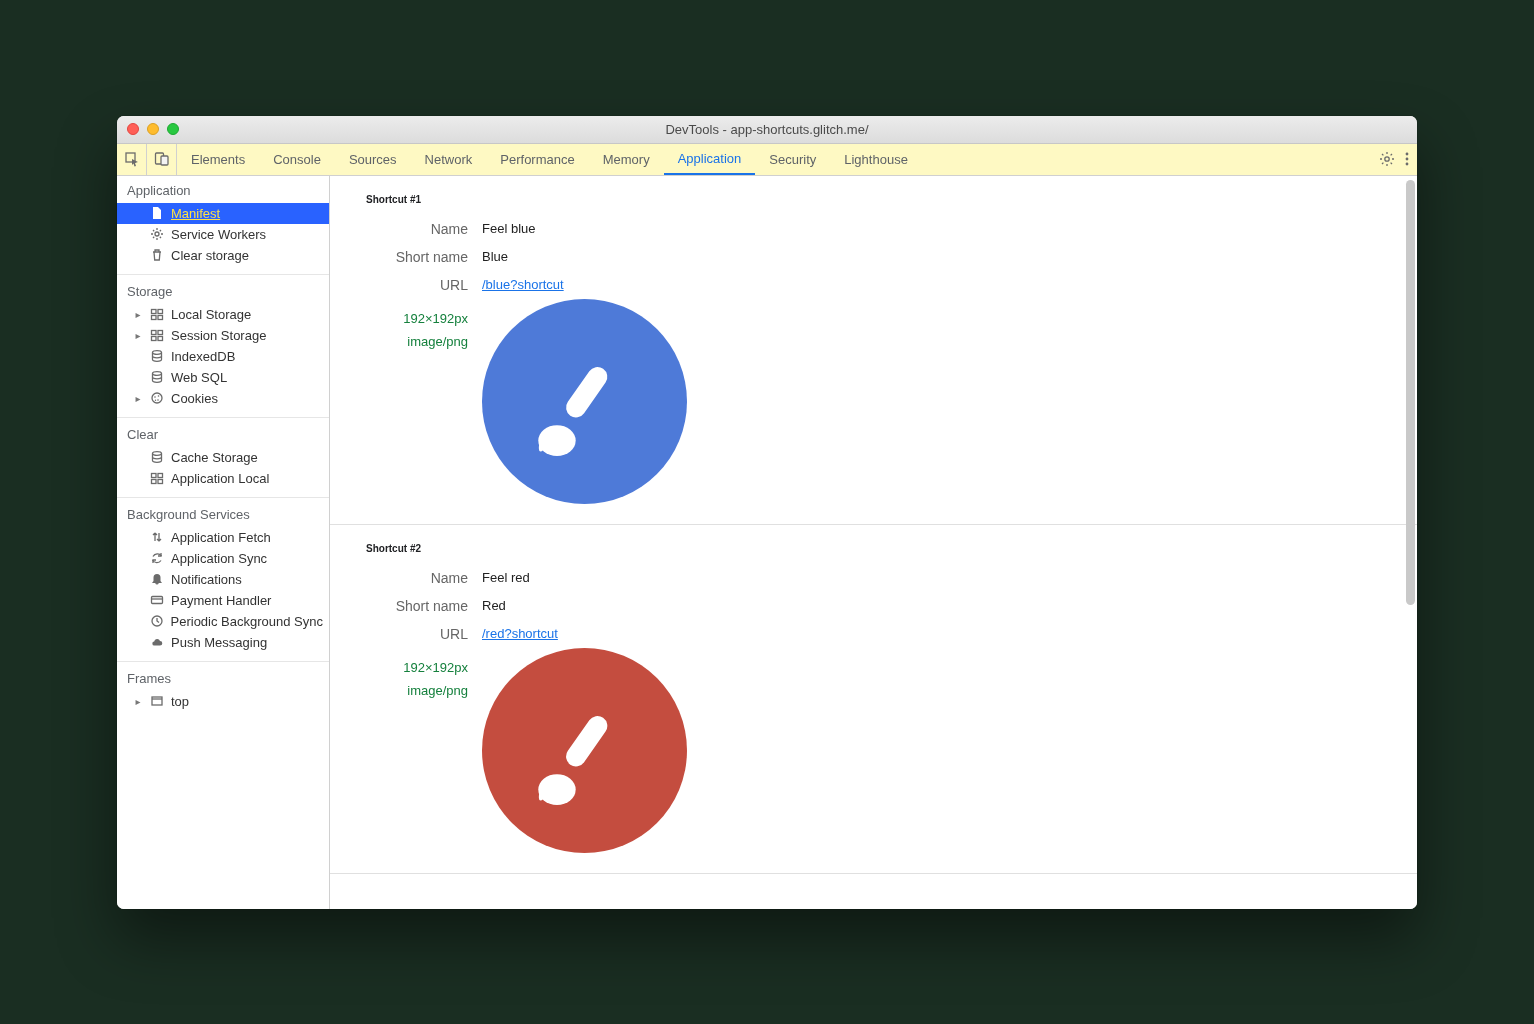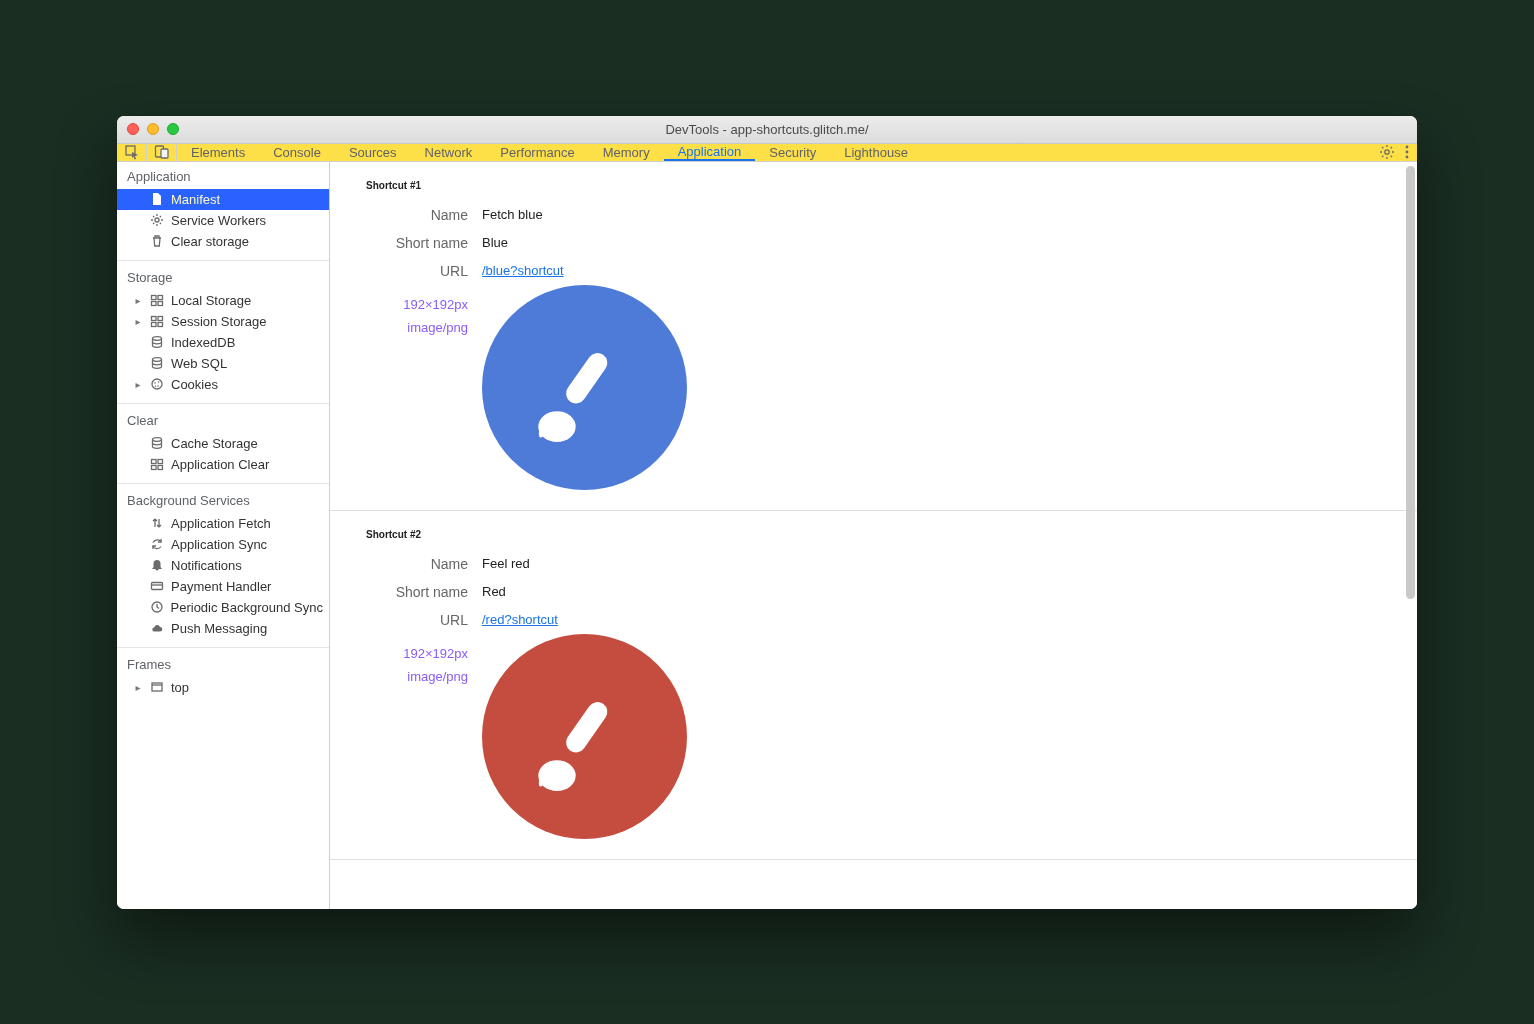--- a/index.html
+++ b/index.html
@@ -32,23 +32,23 @@
     padding: 0 18px;
     position: relative;
   }
   .traffic { display:flex; gap:8px; position:absolute; left:10px; }
   .traffic span { width:12px; height:12px; border-radius:50%; display:block; }
   .tl-close   { background:#ff5f57; border:1px solid #e24640; }
   .tl-min     { background:#febc2e; border:1px solid #dba023; }
   .tl-max     { background:#28c840; border:1px solid #1ea932; }
   .titlebar .title { flex:1; text-align:center; font-size:13px; color:#4a4a4a; }
   .toolbar {
-    height: 18px;
+    height: 32px;
     border-bottom: 1px solid #d0d0d0;
-    background:#fde047;
+    background:#fef9c3;
     display:flex;
     align-items:stretch;
     font-size:13px;
     color:#5f6368;
   }
   .toolbar .iconbtn { width:30px; display:flex; align-items:center; justify-content:center; border-right:1px solid #d0d0d0; }
   .toolbar .iconbtn:last-of-type { border-right:1px solid #d0d0d0; margin-right:4px;}
   .tabstrip { display:flex; align-items:stretch; }
   .tab {
     padding: 0 14px;
@@ -77,42 +77,42 @@
   .tree-item {
     display:flex;
     align-items:center;
     padding: 3px 6px 3px 16px;
     gap:6px;
     color:#333;
     white-space:nowrap;
   }
   .tree-item .arrow { width:10px; color:#777; font-size:10px; text-align:center; }
   .tree-item .icon { width:16px; display:flex; align-items:center; justify-content:center; color:#6b6b6b; }
-  .tree-item.sel { background:#2962ff; color:#fef9c3; }
+  .tree-item.sel { background:#2962ff; color:#fde047;text-decoration:underline; }
   .tree-item.sel .icon { color:#fff; }
   .divider { height:1px; background:#e6e6e6; margin:2px 0; }
   .main {
     flex:1;
     overflow:auto;
     background:#fff;
     position:relative;
   }
   .scrollbar-thumb {
     position:absolute; right:2px; top:4px; width:9px;
     height:58%;
     background:#c9c9c9; border-radius:5px;
   }
   .shortcut-block { border-bottom:1px solid #e0e0e0; padding:18px 0 20px 0; }
   .shortcut-title { font-weight:700; font-size:10px; color:#202124; padding:0 0 10px 36px; }
   .row { display:flex; align-items:flex-start; padding:6px 0; }
   .row .label { width:152px; text-align:right; padding-right:14px; color:#666; font-size:14px; }
   .row .value { font-size:13px; color:#222; }
   .row .value a { color:#1a73e8; }
   .iconinfo { display:flex; align-items:flex-start; }
-  .iconinfo .meta { width:152px; text-align:right; padding-right:14px; color:#8b5cf6; line-height:1.8; padding-top:8px;}
+  .iconinfo .meta { width:152px; text-align:right; padding-right:14px; color:#15803d; line-height:1.8; padding-top:8px;}
   .iconimg { width:205px; height:205px; border-radius:50%; position:relative; margin-left:0; }
   .brush { position:absolute; right:26%; bottom:18%; }
   svg { display:block; }
 </style>
 </head>
 <body>
 
 <div class="window">
   <div class="titlebar">
     <div class="traffic">
@@ -278,21 +278,21 @@
           <div class="tree-item">
             <span class="arrow"></span>
             <span class="icon">
               <svg width="14" height="14" viewBox="0 0 14 14">
                 <rect x="1.5" y="2.5" width="4.5" height="4" stroke="#6b6b6b" stroke-width="1.3" fill="none"></rect>
                 <rect x="8" y="2.5" width="4.5" height="4" stroke="#6b6b6b" stroke-width="1.3" fill="none"></rect>
                 <rect x="1.5" y="8.5" width="4.5" height="4" stroke="#6b6b6b" stroke-width="1.3" fill="none"></rect>
                 <rect x="8" y="8.5" width="4.5" height="4" stroke="#6b6b6b" stroke-width="1.3" fill="none"></rect>
               </svg>
             </span>
-            <span>Application Clear</span>
+            <span>Application Local</span>
           </div>
         </div>
         <div class="divider"></div>
         <div class="section-header">Background Services</div>
         <div class="tree">
           <div class="tree-item">
             <span class="arrow"></span>
             <span class="icon">
               <svg width="14" height="14" viewBox="0 0 14 14">
                 <path d="M5 11V3M5 3L3 5M5 3l2 2M9 3v8M9 11l2-2M9 11l-2-2" stroke="#6b6b6b" stroke-width="1.3" fill="none"></path>
@@ -364,21 +364,21 @@
             <span>top</span>
           </div>
         </div>
       </div>
     <div class="main" id="main">
       <div class="scrollbar-thumb"></div>
     <div class="shortcut-block">
           <div class="shortcut-title">Shortcut #1</div>
           <div class="row">
             <div class="label">Name</div>
-            <div class="value">Fetch blue</div>
+            <div class="value">Feel blue</div>
           </div>
           <div class="row">
             <div class="label">Short name</div>
             <div class="value">Blue</div>
           </div>
           <div class="row">
             <div class="label">URL</div>
             <div class="value"><a href="#">/blue?shortcut</a></div>
           </div>
           <div class="iconinfo">

